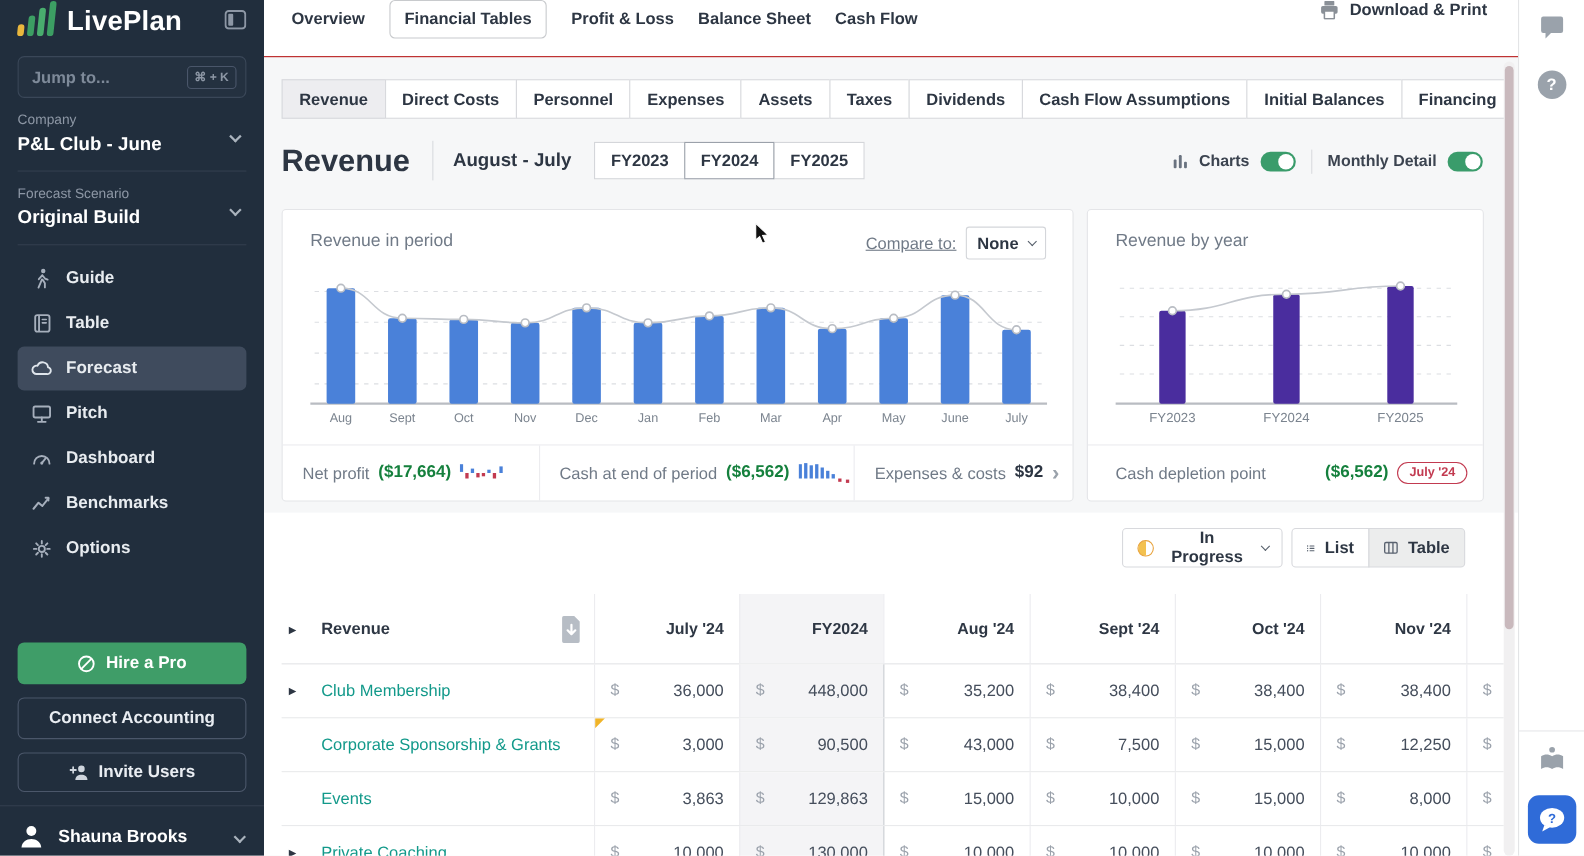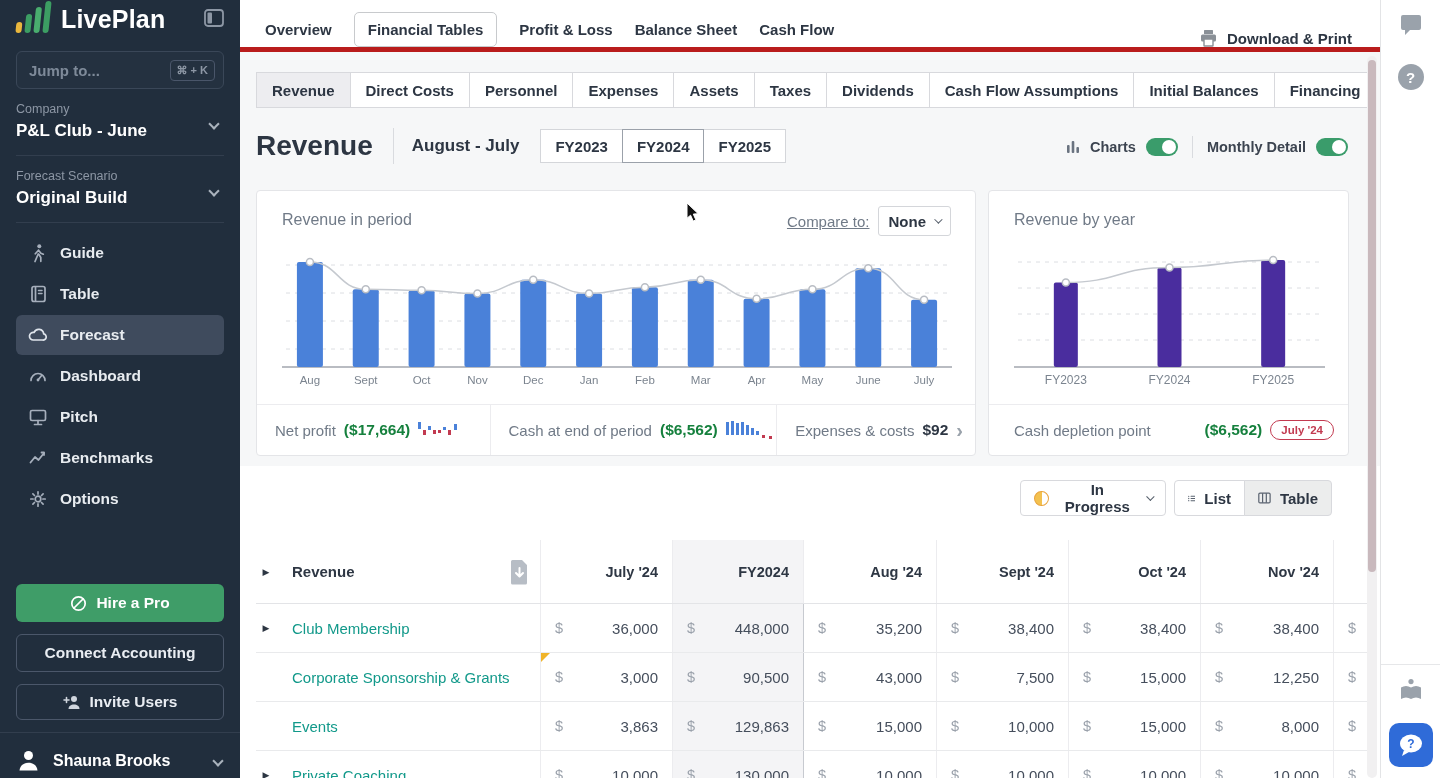--- a/index.html
+++ b/index.html
@@ -33,21 +33,21 @@
 
   
   .rail { position:absolute; right:0; top:0; width:60px; height:778px; background:#fff; border-left:1px solid #e3e4e6; }
   .rail-ic { position:absolute; left:50%; transform:translateX(-50%); cursor:pointer; }
   .q-circle { width:26px; height:26px; border-radius:50%; background:#9aa2ab; color:#fff; font-size:15px; font-weight:700; display:flex; align-items:center; justify-content:center; }
   .rail-div { position:absolute; top:664px; left:0; right:0; height:1px; background:#e6e7e9; }
   .help-btn { position:absolute; left:8px; top:723px; width:44px; height:44px; border-radius:10px; background:#2f6bd8; display:flex; align-items:center; justify-content:center; cursor:pointer; }
 
   
   .main { position:absolute; left:240px; top:0; width:1140px; height:778px; }
-  .topbar { height:52px; background:#fff; border-bottom:5px solid #b91c1c; display:flex; align-items:flex-end; padding:0 28px 0 25px; }
+  .topbar { height:52px; background:#fff; border-bottom:1px solid #b91c1c; display:flex; align-items:flex-start; padding:0 28px 0 25px; }
   .tabs { display:flex; align-items:center; gap:22px; }
   .tab { font-size:15px; font-weight:600; color:#2d3643; cursor:pointer; white-space:nowrap; }
   .tab.boxed { border:1px solid #c8cacd; border-radius:5px; padding:8px 13px; }
   .dl-print { margin-left:auto; display:flex; align-items:center; gap:9px; font-size:15px; font-weight:700; color:#2d3643; cursor:pointer; }
 
   .content { position:absolute; top:52px; left:0; width:1140px; height:726px; }
   .table-panel { position:absolute; top:414px; left:0; right:0; height:312px; background:#fff; }
 
   .subtabs { position:absolute; top:20px; left:16px; display:flex; }
   .subtab { background:#fff; border:1px solid #d8d9dd; height:36px; padding:0 15px; font-size:15px; font-weight:600; color:#2d3643; margin-left:-1px; cursor:pointer; font-family:inherit; }
@@ -181,35 +181,35 @@
         <span class="nav-ic">
           <svg width="20" height="20" viewBox="0 0 20 20">
             <path d="M5.5 15a3.8 3.8 0 1 1 .6-7.5 5 5 0 0 1 9.6 1.4 3.1 3.1 0 0 1-1.2 6.1z" fill="none" stroke="#dfe5ec" stroke-width="1.7" stroke-linejoin="round"></path>
           </svg>
         </span>
         <span>Forecast</span>
       </div>
       <div class="nav-item">
         <span class="nav-ic">
           <svg width="20" height="20" viewBox="0 0 20 20">
+            <rect x="2.5" y="3.5" width="15" height="10" rx="1.5" fill="none" stroke="#a6afbc" stroke-width="1.7"></rect>
+            <path d="M10 13.5v3M6.5 17.5h7" stroke="#a6afbc" stroke-width="1.7" stroke-linecap="round"></path>
+          </svg>
+        </span>
+        <span>Pitch</span>
+      </div>
+      <div class="nav-item">
+        <span class="nav-ic">
+          <svg width="20" height="20" viewBox="0 0 20 20">
             <path d="M3 14.5a7 7 0 1 1 14 0" fill="none" stroke="#a6afbc" stroke-width="1.7" stroke-linecap="round"></path>
             <path d="M10 14l3.6-4.5" stroke="#a6afbc" stroke-width="1.7" stroke-linecap="round"></path>
             <circle cx="10" cy="14" r="1.4" fill="#a6afbc"></circle>
           </svg>
         </span>
         <span>Dashboard</span>
-      </div>
-      <div class="nav-item">
-        <span class="nav-ic">
-          <svg width="20" height="20" viewBox="0 0 20 20">
-            <rect x="2.5" y="3.5" width="15" height="10" rx="1.5" fill="none" stroke="#a6afbc" stroke-width="1.7"></rect>
-            <path d="M10 13.5v3M6.5 17.5h7" stroke="#a6afbc" stroke-width="1.7" stroke-linecap="round"></path>
-          </svg>
-        </span>
-        <span>Pitch</span>
       </div>
       <div class="nav-item">
         <span class="nav-ic">
           <svg width="20" height="20" viewBox="0 0 20 20">
             <path d="M2.5 14.5l4.5-5.5 3.5 3 5.5-7" fill="none" stroke="#a6afbc" stroke-width="1.8" stroke-linecap="round" stroke-linejoin="round"></path>
             <path d="M13.5 4.5H16V7" fill="none" stroke="#a6afbc" stroke-width="1.8" stroke-linecap="round" stroke-linejoin="round"></path>
           </svg>
         </span>
         <span>Benchmarks</span>
       </div>

